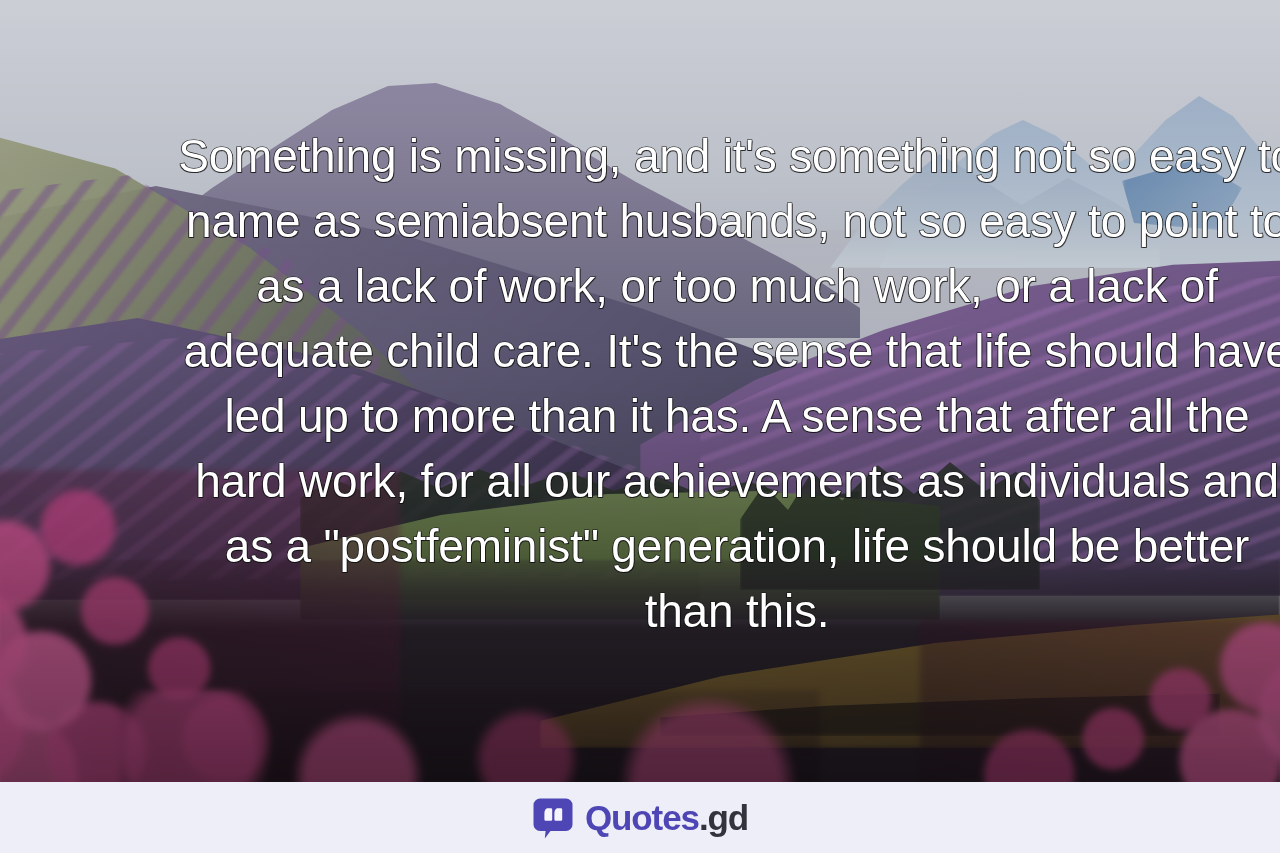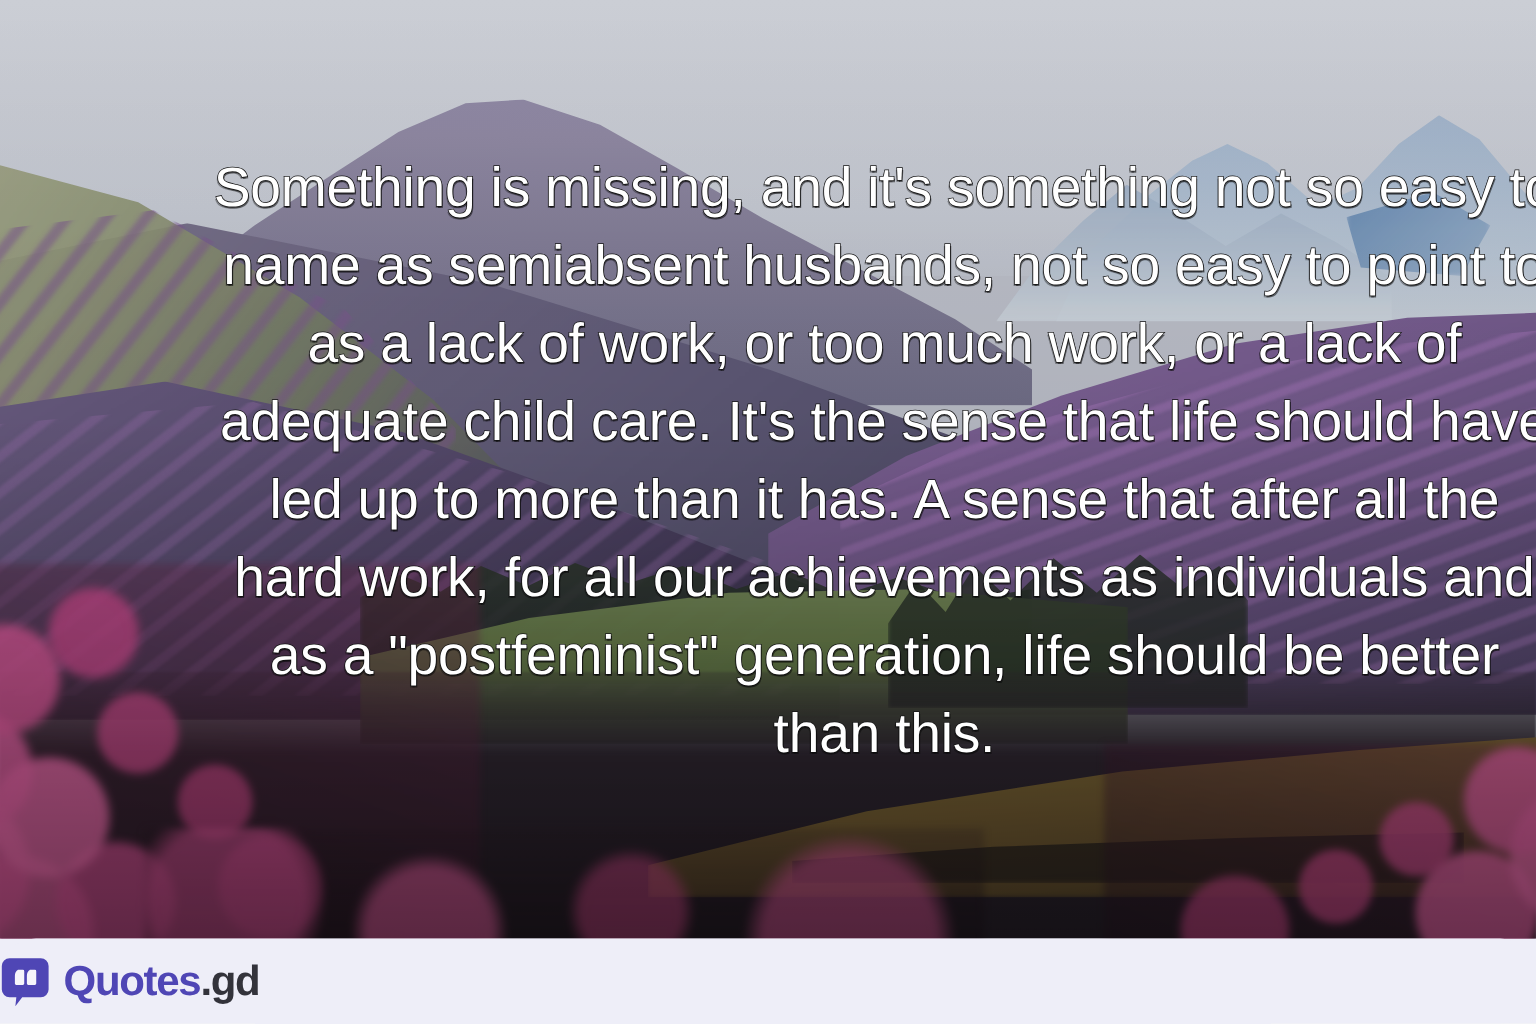--- a/index.html
+++ b/index.html
@@ -325,21 +325,21 @@
   
   .footer {
     position: absolute;
     left: 0;
     top: 782px;
     width: 1280px;
     height: 71px;
     background: #eeeef8;
     display: flex;
     align-items: center;
-    border-radius: 30px;
+    justify-content: center;
   }
   .brand {
     display: flex;
     align-items: center;
     gap: 11px;
     text-decoration: none;
   }
   .brand-mark {
     position: relative;
     width: 42px;

